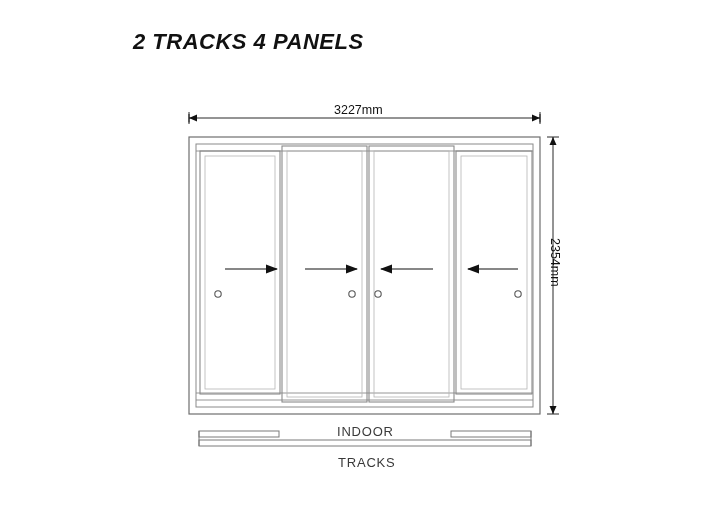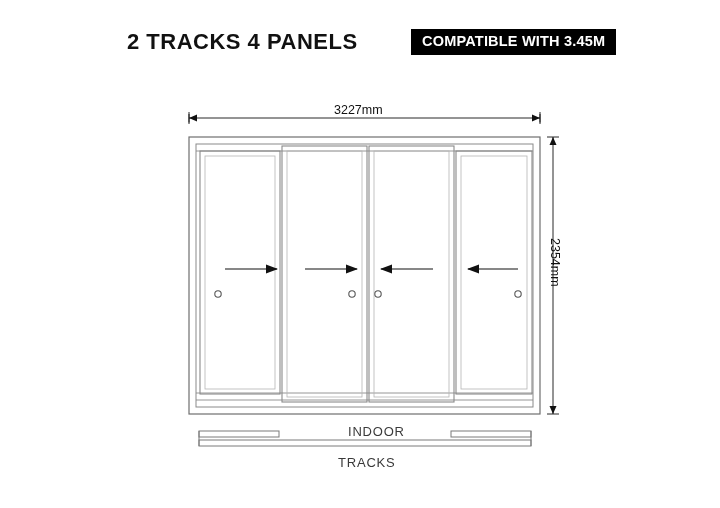--- a/index.html
+++ b/index.html
@@ -19,27 +19,28 @@
   
   .header {
     position: absolute;
     top: 28px;
     left: 0;
     width: 720px;
     height: 34px;
   }
   .title {
     position: absolute;
-    left: 127px;
+    left: 133px;
     top: 0px;
     font-size: 22px;
     font-weight: bold;
     letter-spacing: 0.5px;
     white-space: nowrap;
     line-height: 28px;
+    font-style: italic;
   }
   .badge {
     position: absolute;
     left: 411px;
     top: 1px;
     background: #000000;
     color: #ffffff;
     font-size: 14.5px;
     font-weight: bold;
     letter-spacing: 0.2px;
@@ -62,21 +63,21 @@
     top: 0;
   }
 
   .lbl {
     position: absolute;
     font-size: 13px;
     letter-spacing: 0.8px;
     color: #3a3a3a;
     white-space: nowrap;
   }
-  .lbl-indoor { left: 348px; top: 424px; }
+  .lbl-indoor { left: 337px; top: 424px; }
   .lbl-outdoor { left: 338px; top: 455px; }
 
   .vdim {
     position: absolute;
     left: 562px;
     top: 238px;
     font-size: 12.5px;
     color: #111111;
     white-space: nowrap;
     transform: rotate(90deg);
@@ -89,21 +90,20 @@
     font-size: 12.5px;
     color: #111111;
     white-space: nowrap;
   }
 </style>
 </head>
 <body>
 
 <div class="header">
   <div class="title">2 TRACKS 4 PANELS</div>
-  <div class="badge">COMPATIBLE WITH 3.45M</div>
 </div>
 
 <div class="canvas">
 
   <svg class="draw" width="720" height="508" viewBox="0 0 720 508">
     <defs>
       <marker id="arrEndR" markerWidth="9" markerHeight="9" refX="8" refY="4.5" orient="auto">
         <path d="M0,0.6 L9,4.5 L0,8.4 Z" fill="#111111"></path>
       </marker>
       <marker id="arrEndL" markerWidth="9" markerHeight="9" refX="8" refY="4.5" orient="auto">

